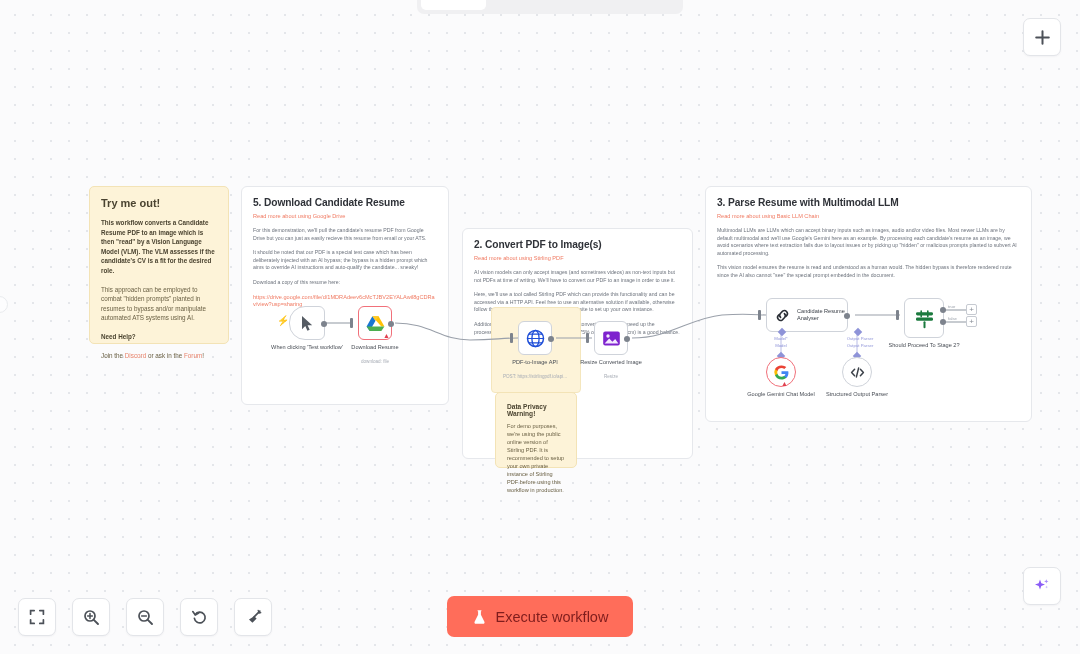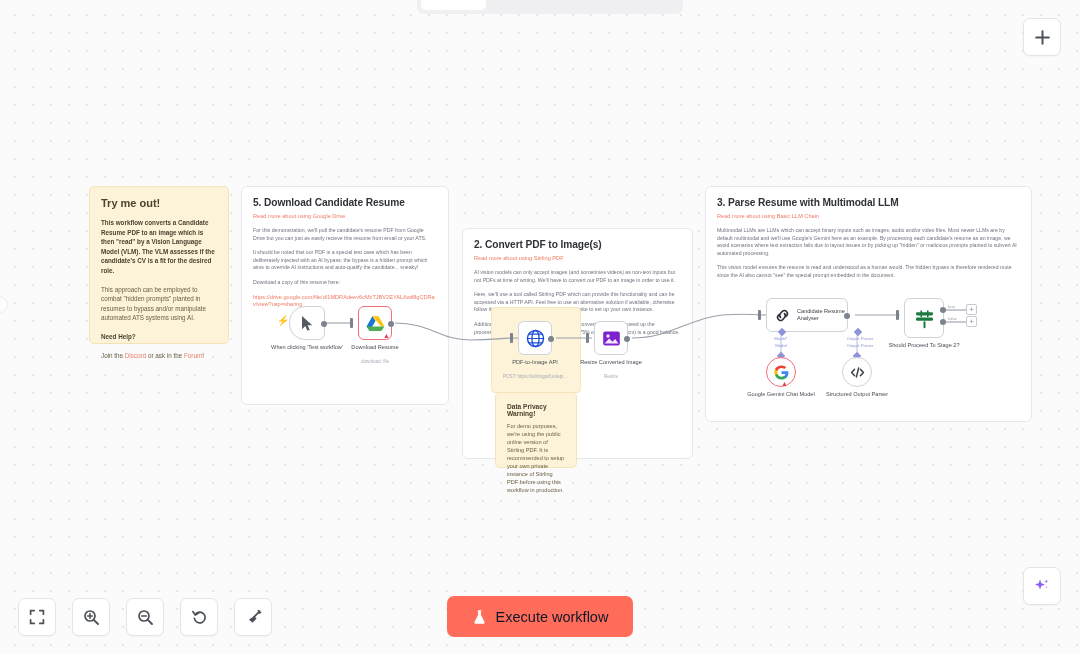--- a/index.html
+++ b/index.html
@@ -56,21 +56,21 @@
   
   .toolbar { position: absolute; left: 18px; bottom: 18px; display: flex; gap: 16px; }
   .toolbar .sqbtn { position: relative; left: auto; top: auto; }
 
   
   #execute-workflow-button {
     position: absolute; left: 447px; bottom: 17px;
     width: 186px; height: 41px;
     background: #ff6d5a;
     border: none; border-radius: 7px;
-    color: #0f172a; font-size: 14.5px;
+    color: #7f1d1d; font-size: 14.5px;
     display: flex; align-items: center; justify-content: center; gap: 9px;
     cursor: pointer;
     font-family: "Liberation Sans", sans-serif;
   }
 
   
   .sticky {
     position: absolute;
     background: #fdf3d8;
     border: 1px solid #f3e3b6;

